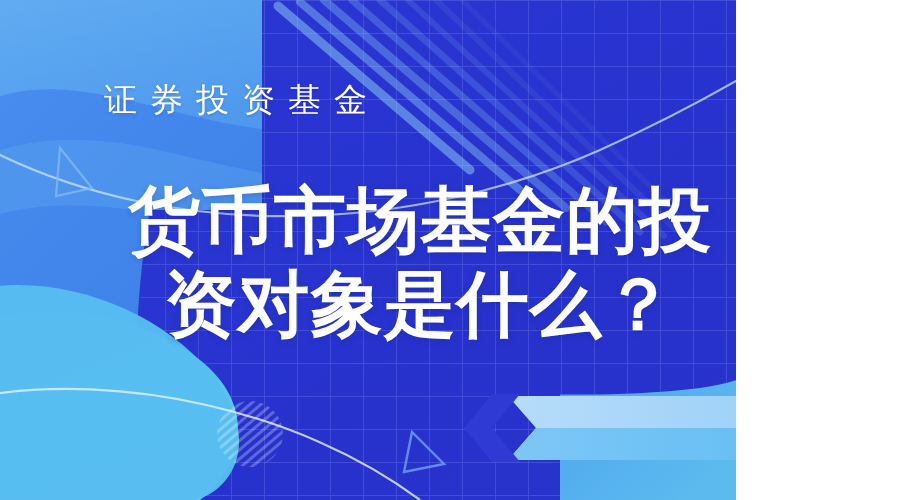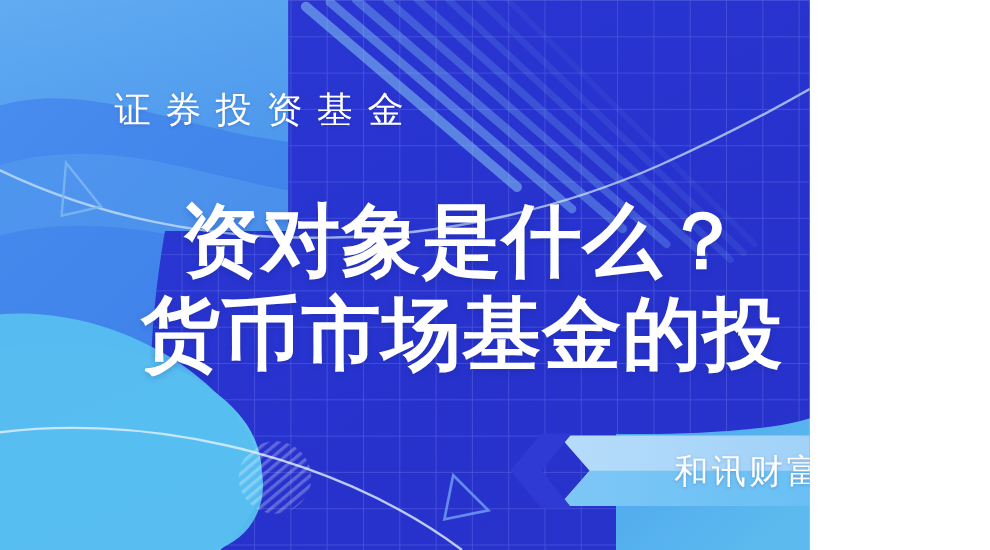--- a/index.html
+++ b/index.html
@@ -197,19 +197,18 @@
         <path d="M508,396 L812,396 L840,428 L812,460 L508,460 L536,428 Z" fill="url(#bannerTop)"></path>
         <path d="M508,428 L812,428 L840,428 L812,460 L508,460 L536,428 Z" fill="url(#bannerBot)"></path>
         <path d="M492,394 L520,394 L492,428 L520,462 L492,462 L464,428 Z" fill="#2e3ad3"></path>
       </g>
     </g>
   </svg>
 
   <div class="subtitle">证券投资基金</div>
 
   <div class="title-block">
+    <div class="title-line first">货币市场基金的投</div>
     <div class="title-line">资对象是什么？</div>
-    <div class="title-line first">货币市场基金的投</div>
   </div>
 
-  <div class="banner-text">和讯财富</div>
 
 </div>
 
 </body></html>

